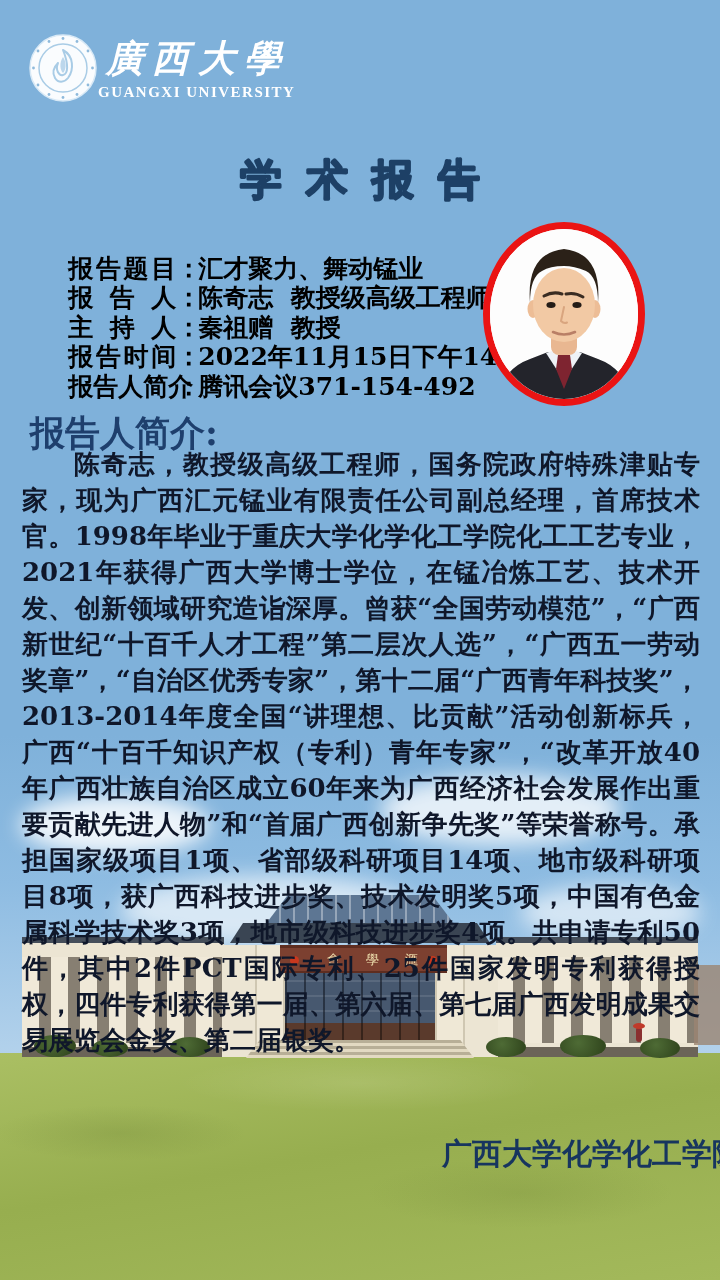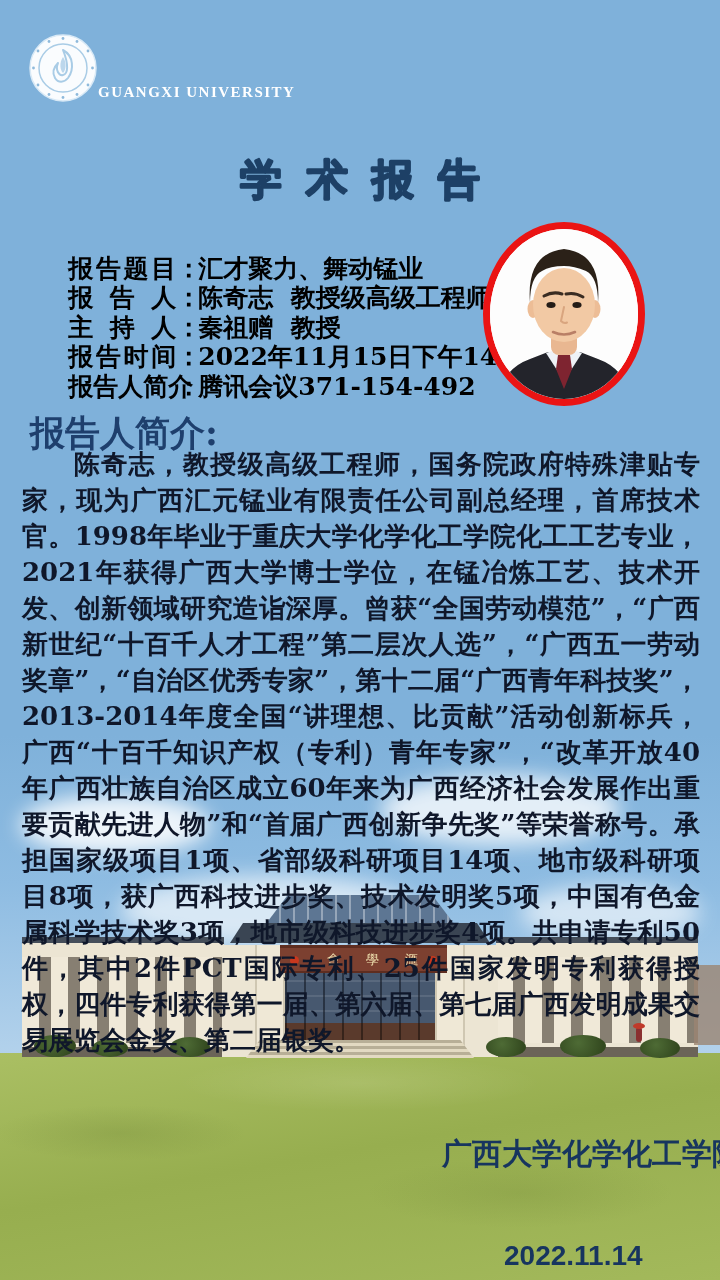--- a/index.html
+++ b/index.html
@@ -146,20 +146,21 @@
       <circle cx="35" cy="67.5" r="1.4"></circle>
         <circle cx="21" cy="64.5" r="1.4"></circle>
         <circle cx="10" cy="55" r="1.4"></circle>
       <circle cx="5.5" cy="38" r="1.4"></circle>
         <circle cx="10" cy="21" r="1.4"></circle>
         <circle cx="21" cy="11.5" r="1.4"></circle>
     </g>
     <path d="M35 20 C46 26 46 40 40 48 C36 53 30 53 27 48 C23 41 27 36 30 33 C27 40 31 46 35 45 C40 44 41 35 35 20 Z" fill="none" stroke="#a9cce6" stroke-width="2" stroke-linejoin="round"></path>
     <path d="M35 27 C39 33 38 40 35 43 C32 40 31 33 35 27 Z" fill="#bcd7ec"></path>
   </svg>
+  <div class="univ-cn">廣西大學</div>
   <div class="univ-en">GUANGXI UNIVERSITY</div>
 
   <svg class="main-title-svg" width="720" height="72">
     <text x="372" y="52" text-anchor="middle">学术报告</text>
   </svg>
 
   <div class="info-block">
     <div class="info-row">
       <span class="lbl">报告题目</span><span class="colon">：</span><span class="val">汇才聚力、舞动锰业</span>
     </div>
@@ -238,15 +239,14 @@
     <div class="bush b2"></div>
     <div class="bush b3"></div>
     <div class="bush b4"></div>
     <div class="bush b5"></div>
     <div class="bush b6"></div>
     <div class="far-right-bldg"></div>
     <div class="tiny-figure"></div>
   </div>
 
   <div class="organizer">广西大学化学化工学院</div>
-  <div class="date">2022.11.14</div>
 
 </div>
 
 </body></html>

